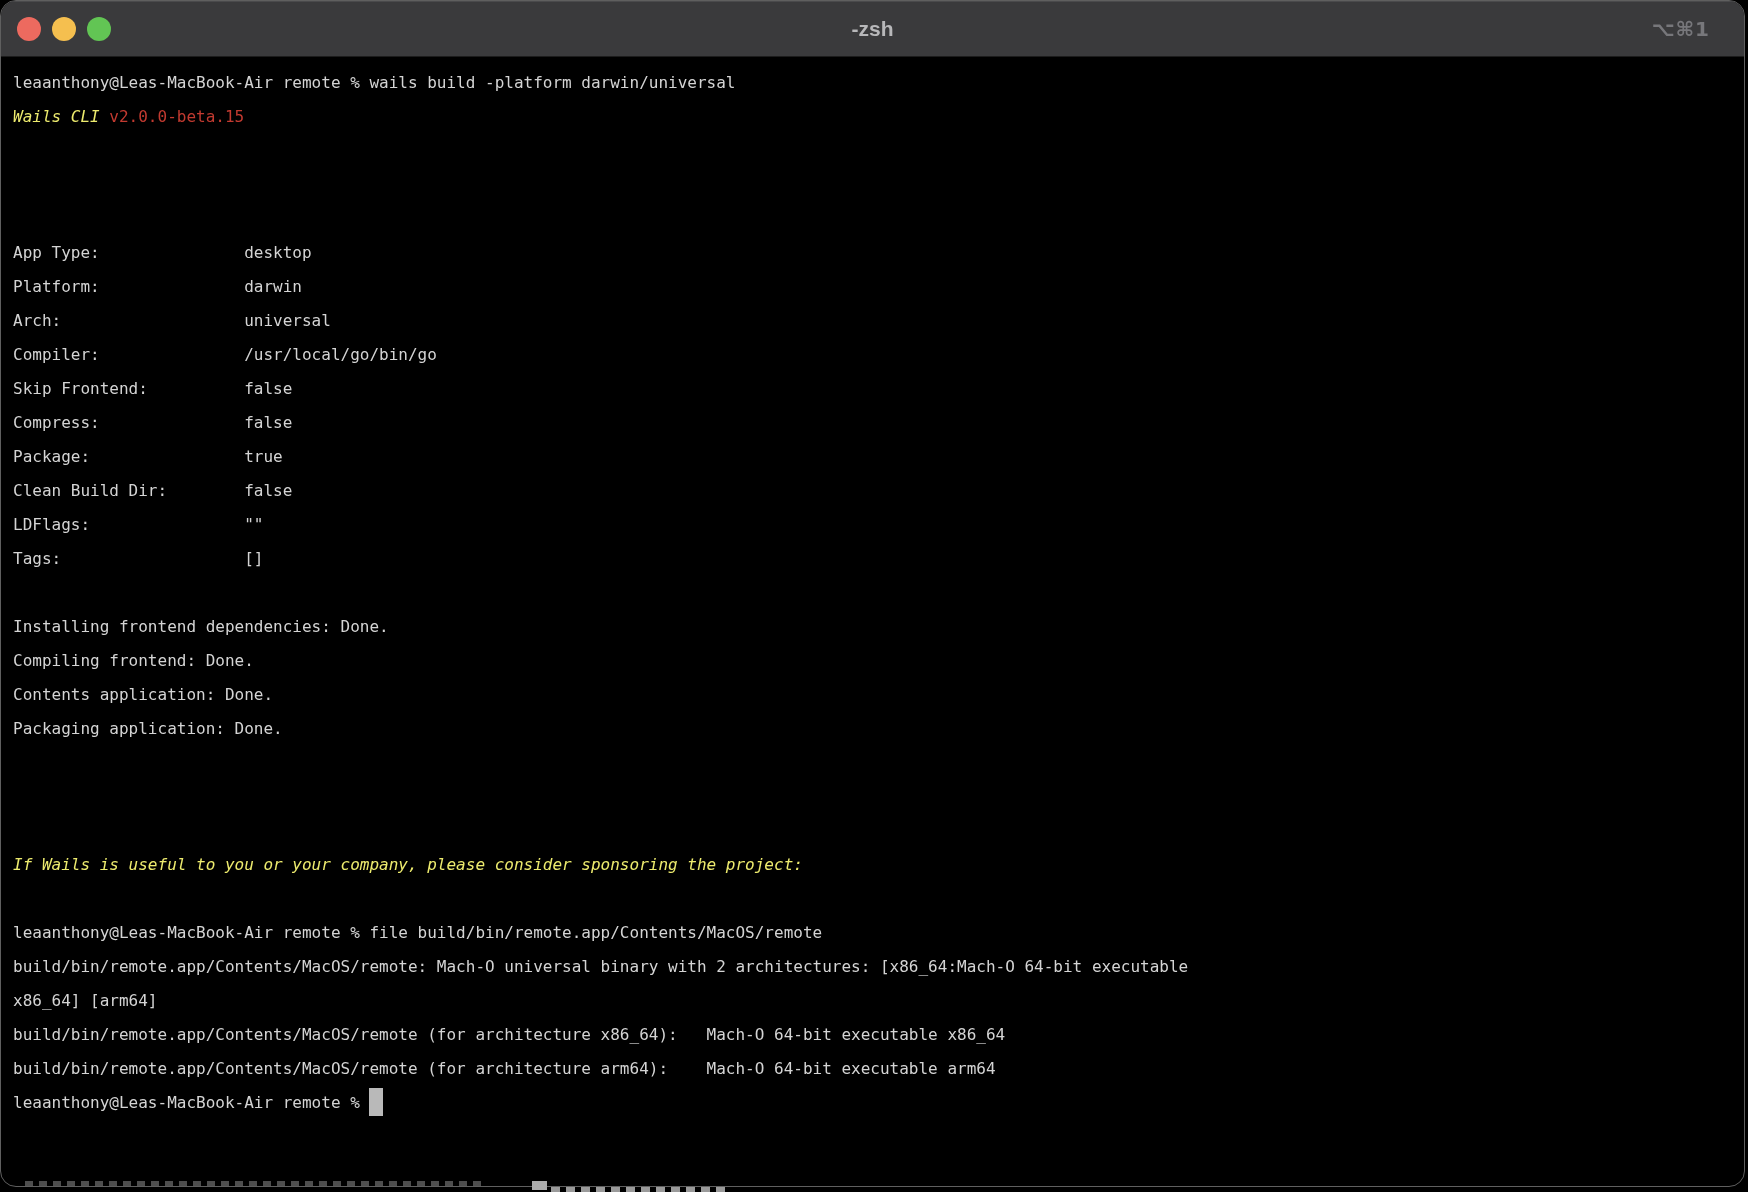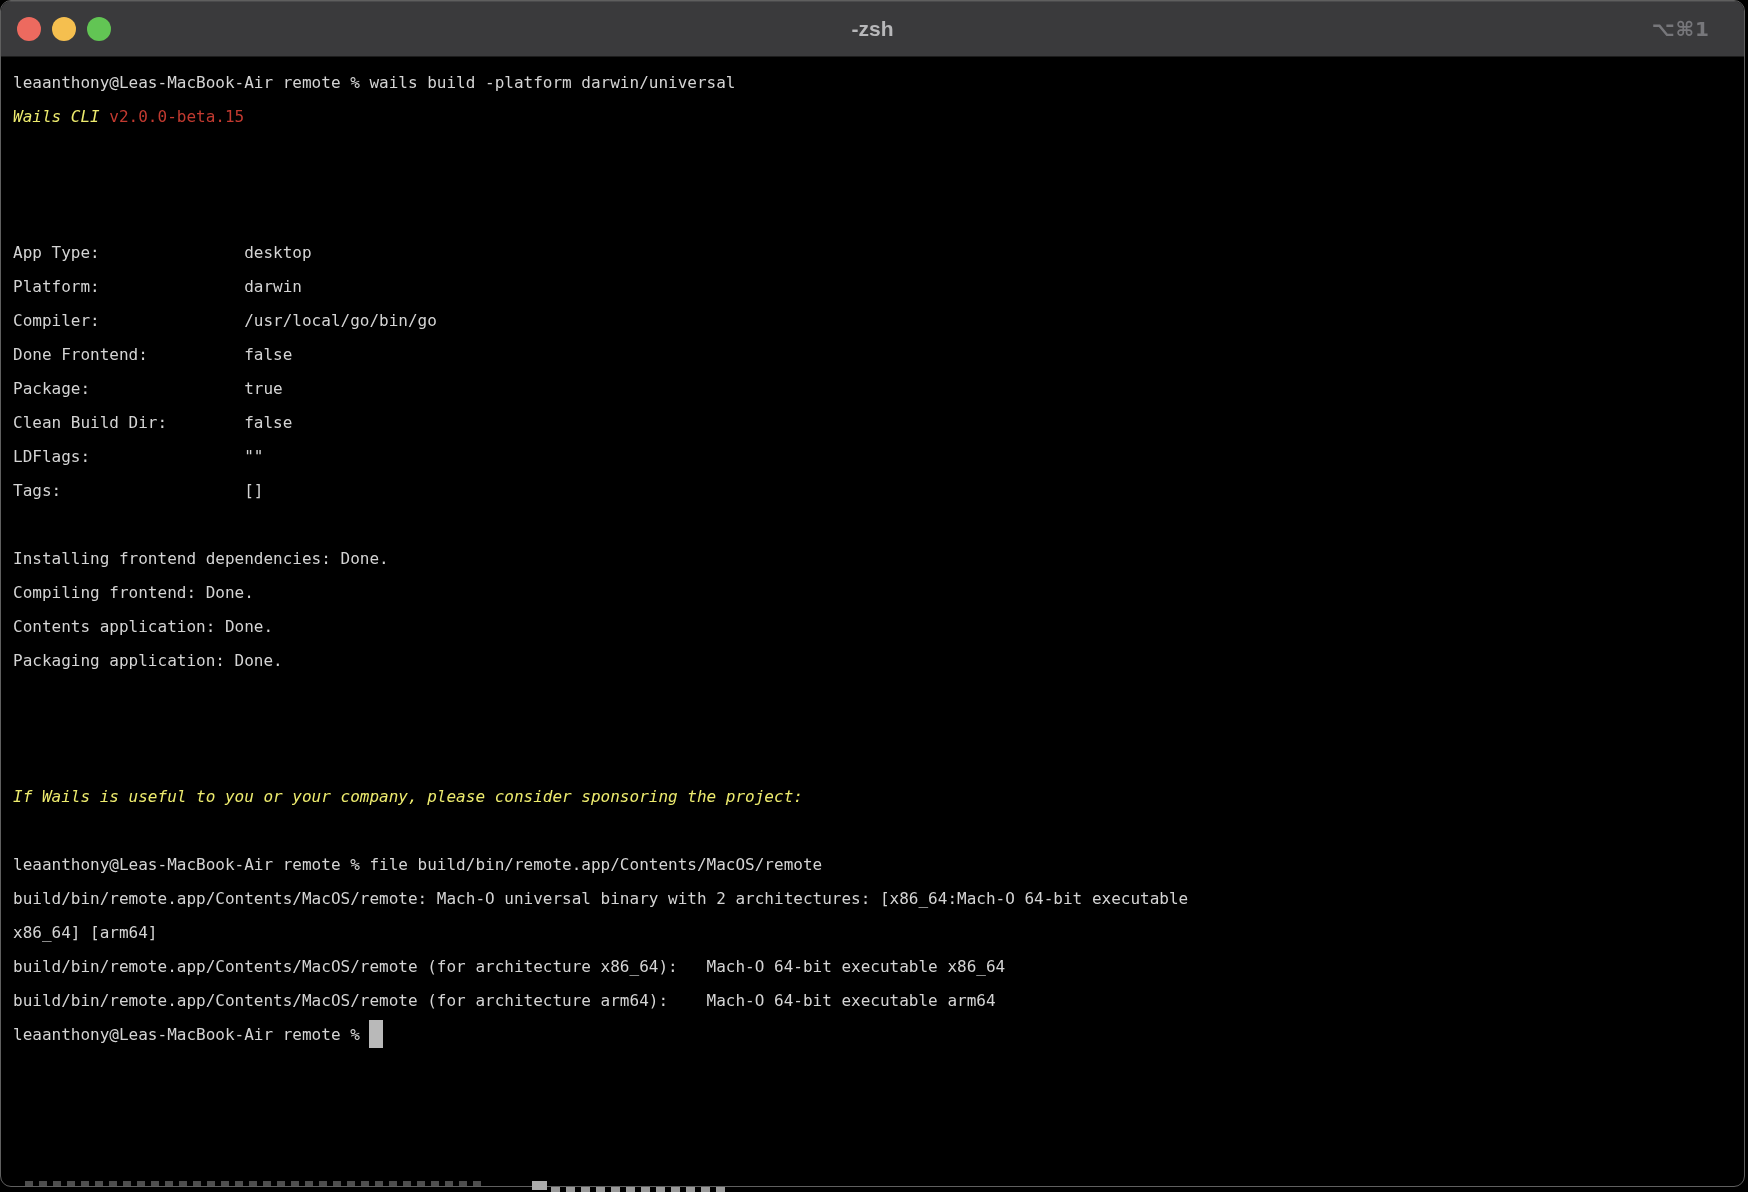--- a/index.html
+++ b/index.html
@@ -1,19 +1,19 @@
 <!DOCTYPE html>
 <html style="--fg: #d4d4d4; --yellow: #edeb6e; --red: #c23a30; --cursor: #b9b9b9;"><head>
 <meta charset="utf-8">
 <style>
   html,body{margin:0;padding:0;background:#000;}
   .stage{position:relative;width:1748px;height:1192px;background:#000;overflow:hidden;
          font-family:"DejaVu Sans Mono",monospace;}
   .window{position:absolute;left:0;top:0;width:1743px;height:1185px;
-          background:#000;border:1.5px solid #5f5f5f;border-radius:11px;overflow:hidden;
+          background:#000;border:1.5px solid #5f5f5f;border-radius:16px;overflow:hidden;
           box-sizing:content-box;}
   .titlebar{position:relative;height:55px;background:#3a3a3c;
             border-bottom:1px solid #1c1c1c;box-shadow:inset 0 1px 0 #4a4a4c;}
   .lights{position:absolute;left:16px;top:0;height:55px;display:flex;align-items:center;gap:11px;}
   .light{width:24px;height:24px;border-radius:50%;padding:0;border:none;cursor:default;}
   .win-title{position:absolute;left:0;right:0;top:0;height:55px;display:flex;
              align-items:center;justify-content:center;
              font-family:"Liberation Sans",sans-serif;font-weight:bold;font-size:21px;
              color:#b8b8ba;}
   .shortcut{position:absolute;right:34px;top:0;height:55px;display:flex;align-items:center;
@@ -51,22 +51,24 @@
     </div>
     <div class="screen">
       <div id="term-output">
           <div class="term-line"><span class="c-default">leaanthony@Leas-MacBook-Air remote % wails build -platform darwin/universal</span></div>
           <div class="term-line"><span class="c-yellow">Wails CLI </span><span class="c-red">v2.0.0-beta.15</span></div>
           <div class="term-line"></div>
           <div class="term-line"></div>
           <div class="term-line"></div>
           <div class="term-line"><span class="c-default">App Type:               desktop</span></div>
           <div class="term-line"><span class="c-default">Platform:               darwin</span></div>
+          <div class="term-line"><span class="c-default">Arch:                   universal</span></div>
           <div class="term-line"><span class="c-default">Compiler:               /usr/local/go/bin/go</span></div>
-          <div class="term-line"><span class="c-default">Done Frontend:          false</span></div>
+          <div class="term-line"><span class="c-default">Skip Frontend:          false</span></div>
+          <div class="term-line"><span class="c-default">Compress:               false</span></div>
           <div class="term-line"><span class="c-default">Package:                true</span></div>
           <div class="term-line"><span class="c-default">Clean Build Dir:        false</span></div>
           <div class="term-line"><span class="c-default">LDFlags:                ""</span></div>
           <div class="term-line"><span class="c-default">Tags:                   []</span></div>
           <div class="term-line"></div>
           <div class="term-line"><span class="c-default">Installing frontend dependencies: Done.</span></div>
           <div class="term-line"><span class="c-default">Compiling frontend: Done.</span></div>
           <div class="term-line"><span class="c-default">Contents application: Done.</span></div>
           <div class="term-line"><span class="c-default">Packaging application: Done.</span></div>
           <div class="term-line"></div>

